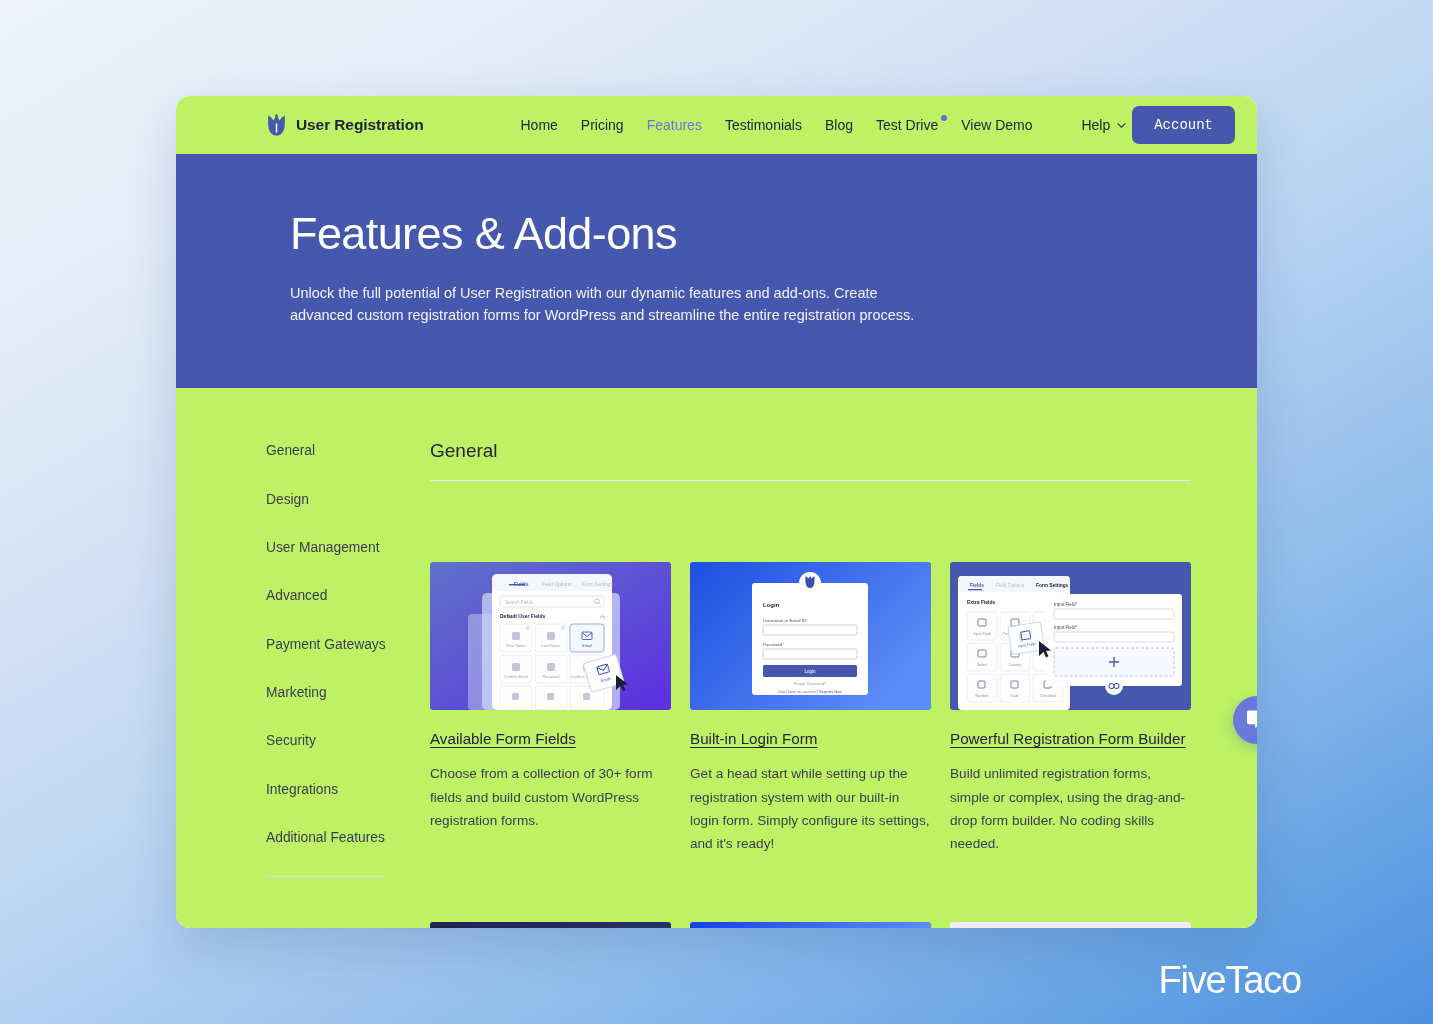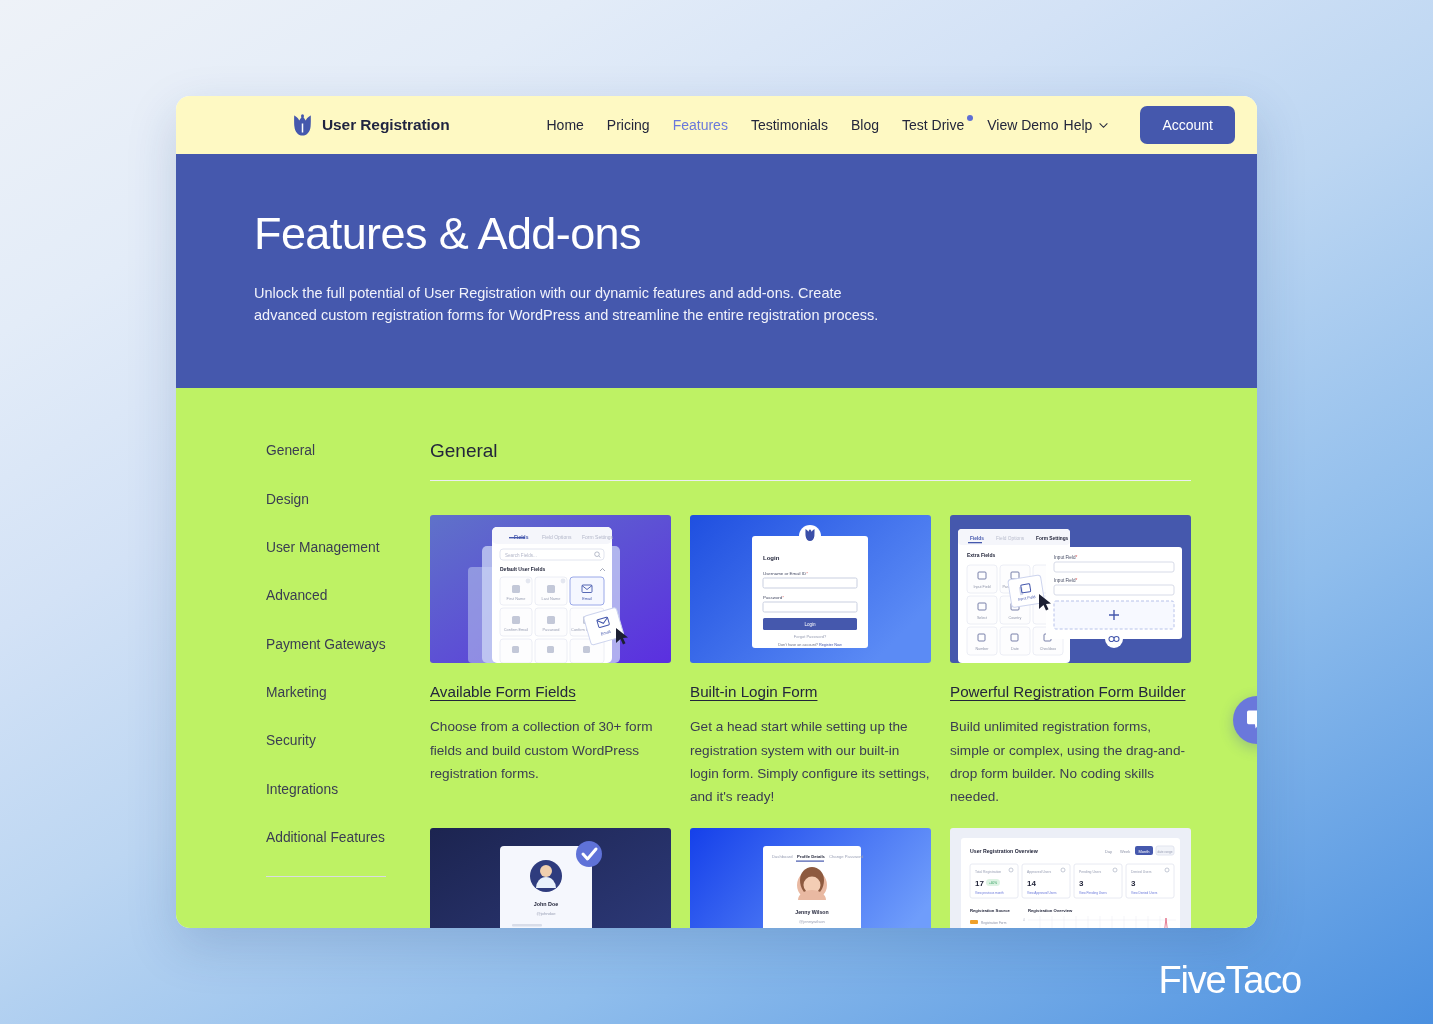--- a/index.html
+++ b/index.html
@@ -31,24 +31,24 @@
     height: 832px;
     background: #ffffff;
     border-radius: 14px;
     overflow: hidden;
     box-shadow: 0 18px 50px rgba(30,60,120,.18);
   }
 
   
   .topbar {
     height: 58px;
-    background: #fef9c3;
+    background: #bef264;
     display: flex;
     align-items: center;
-    padding: 0 22px 0 116px;
+    padding: 0 22px 0 90px;
     position: relative;
   }
 
   .brand {
     display: flex;
     align-items: center;
     gap: 9px;
     white-space: nowrap;
   }
   .brand-logo { width: 21px; height: 23px; display: block; }
@@ -80,47 +80,47 @@
     right: -9px;
     width: 6px; height: 6px;
     border-radius: 50%;
     background: #5f6fd4;
   }
 
   .nav-right {
     margin-left: auto;
     display: flex;
     align-items: center;
-    gap: 32px;
+    gap: 6px;
   }
   .help {
     font-size: 14px;
     color: #23263b;
     display: flex;
     align-items: center;
     gap: 7px;
     cursor: pointer;
   }
   .chev { width: 9px; height: 9px; display: block; }
   .account-btn {
     background: #4558ad;
     color: #fff;
     font-size: 14px;
-    font-family: Liberation Sans, sans-serif;
+    font-family: Liberation Mono, monospace;
     border: none;
     border-radius: 7px;
     padding: 11px 22px;
     cursor: pointer;
     text-align: center;
   }
 
   
   .hero {
     background: #4558ad;
-    padding: 56px 90px 62px 78px;
+    padding: 56px 90px 62px 114px;
     color: #fff;
   }
   .hero h1 {
     font-size: 45px;
     font-weight: 400;
     letter-spacing: -.6px;
     line-height: 1.05;
     margin-bottom: 26px;
   }
   .hero p {
@@ -178,21 +178,21 @@
     height: 1px;
     background: #eceef3;
     margin-bottom: 34px;
   }
 
   .grid {
     display: grid;
     grid-template-columns: repeat(3, 241px);
     gap: 19px 19px;
   }
-  .card { width: 241px; }
+  .card { width: 241px; margin-top: 47px; }
   .thumb {
     width: 241px;
     height: 148px;
     border-radius: 3px;
     overflow: hidden;
     position: relative;
     cursor: pointer;
   }
   .thumb svg { display: block; width: 241px; height: 148px; }
   .card-title {

